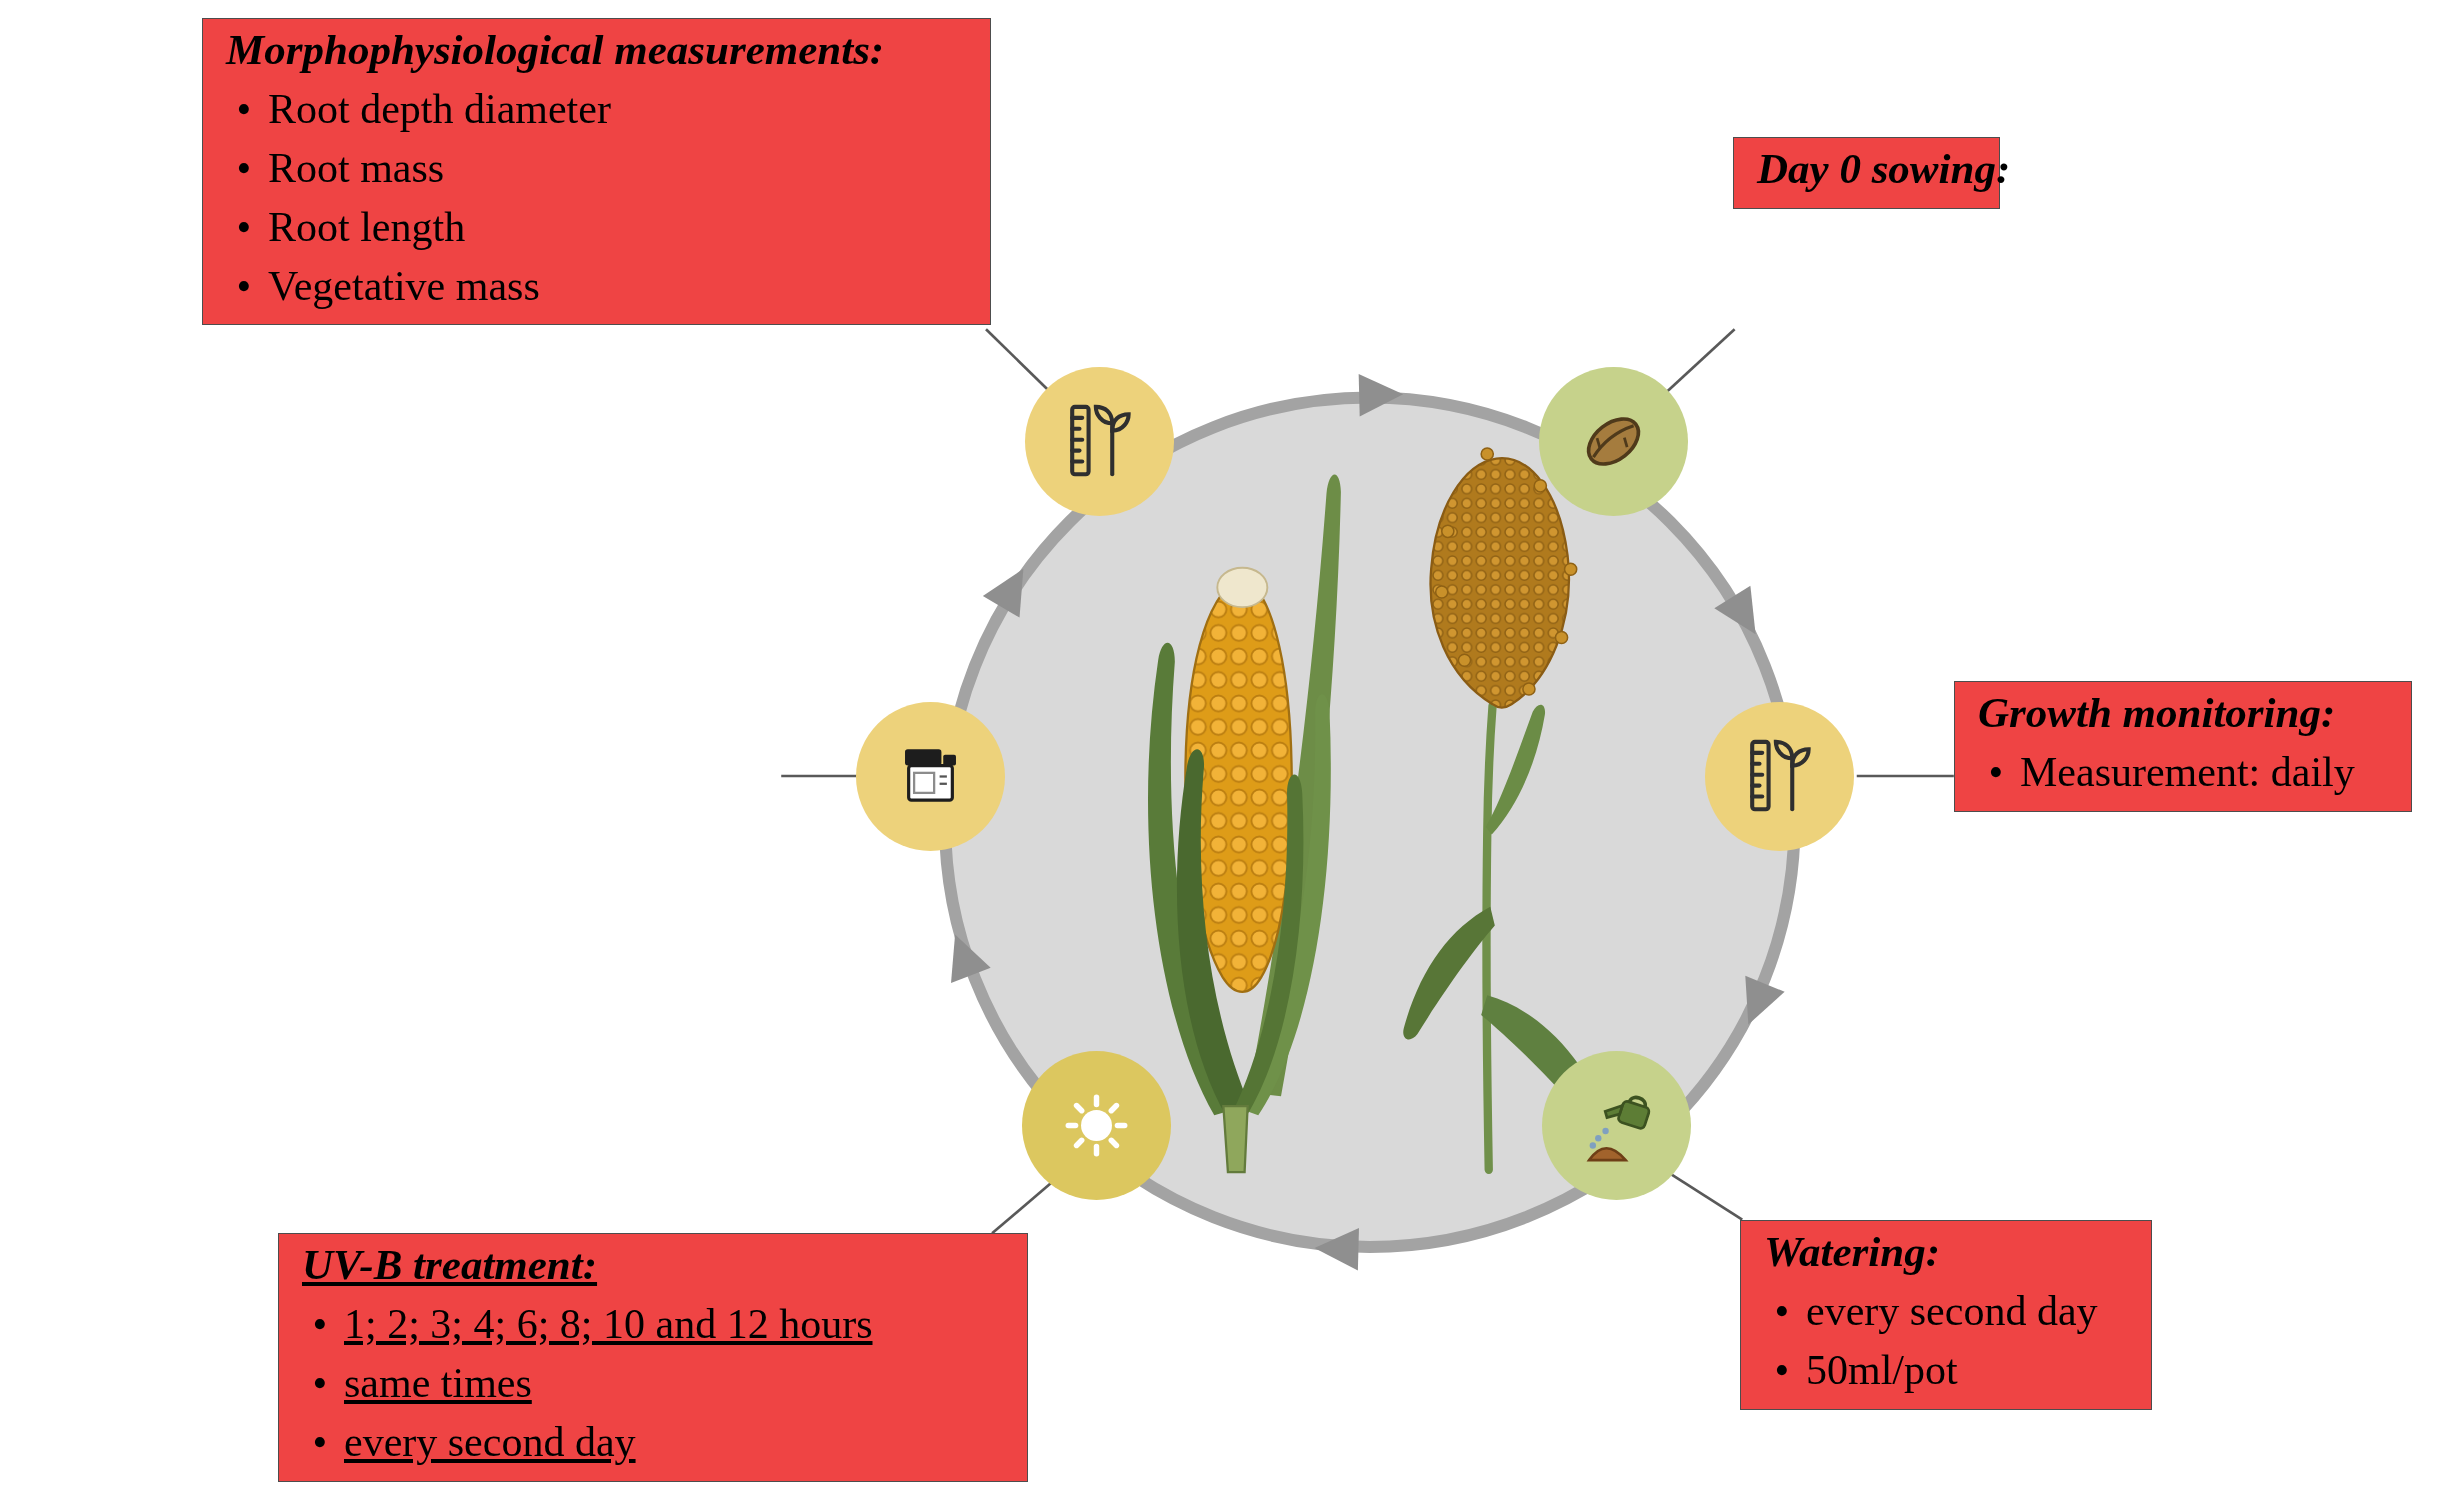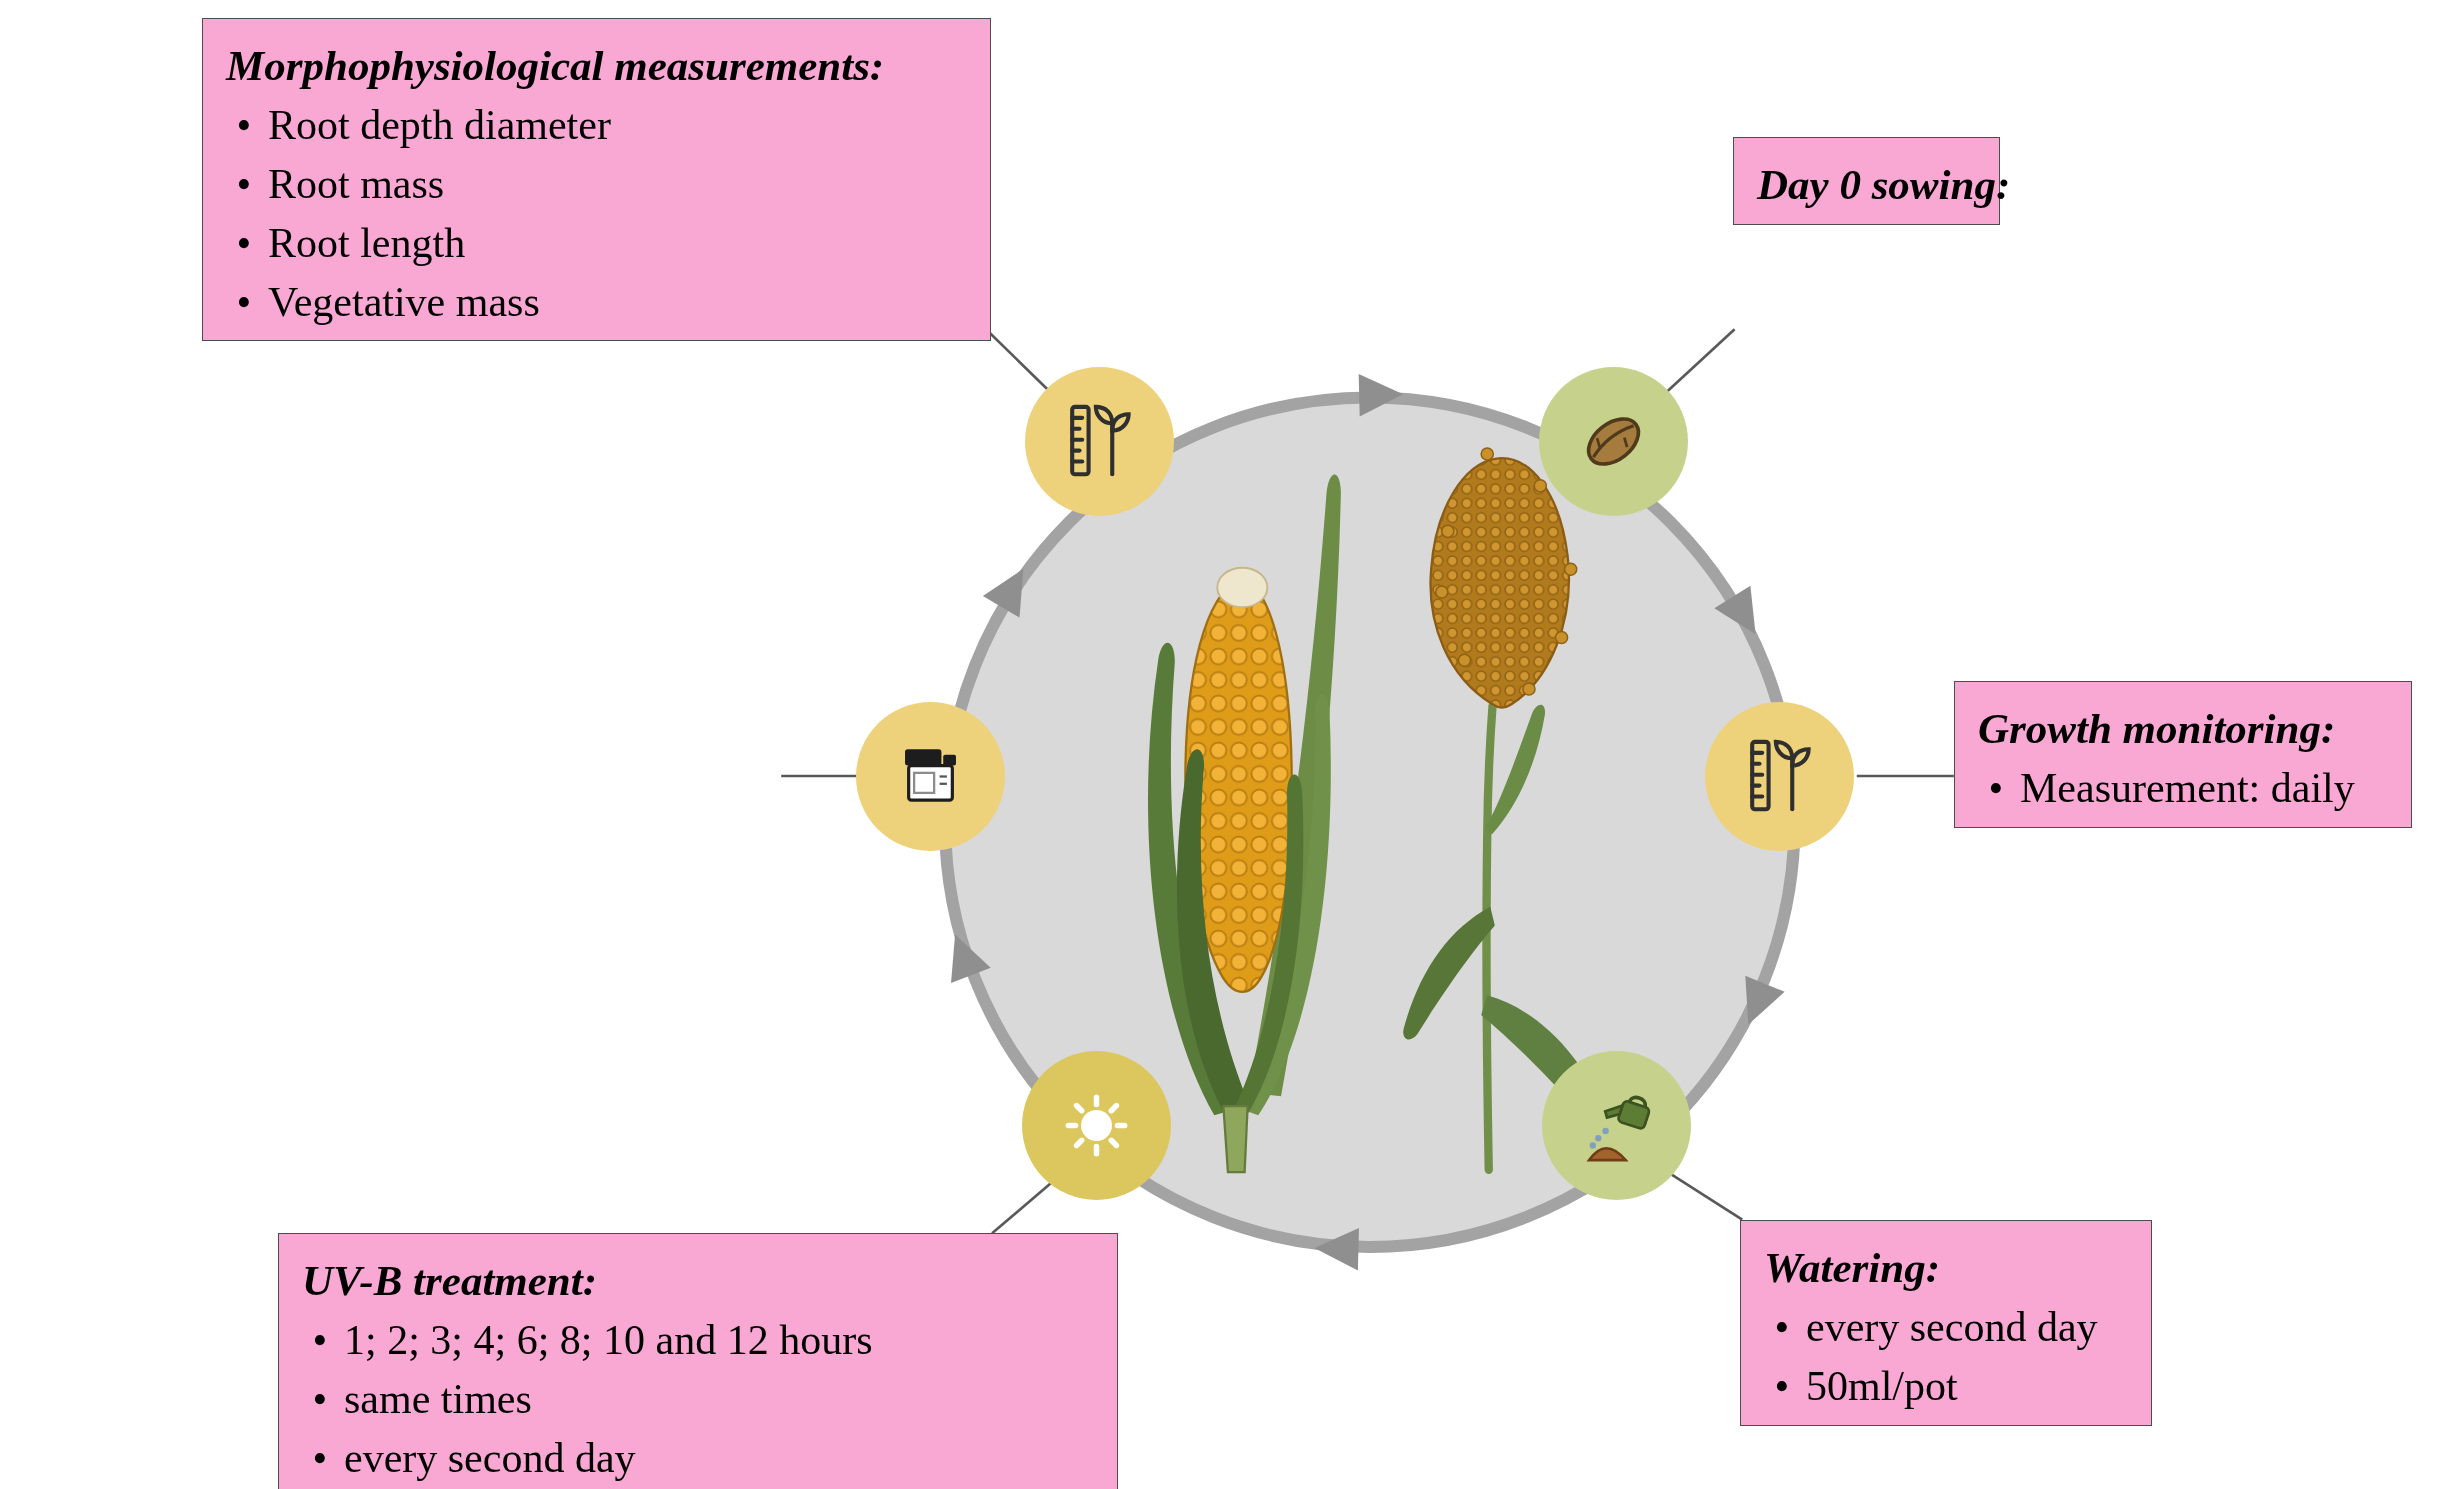--- a/index.html
+++ b/index.html
@@ -11,23 +11,23 @@
     overflow: hidden;
     font-family: "Liberation Serif", "DejaVu Serif", serif;
     color: #000;
   }
   #underlay, #plants { position: absolute; }
   #underlay { left: 0; top: 0; }
   #plants { left: 1085px; top: 410px; }
 
   .info-box {
     position: absolute;
-    background: #f9a8d4;
+    background: #ef4444;
     border: 1.5px solid #4d4d4d;
-    padding: 17px 23px 9px 23px;
+    padding: 1px 23px 9px 23px;
     box-sizing: border-box;
   }
   .info-box .title {
     font-weight: bold;
     font-style: italic;
     font-size: 43px;
     line-height: 1.4;
     white-space: nowrap;
   }
   .info-box ul { margin: 0; padding: 0; list-style: none; }
@@ -37,21 +37,21 @@
     position: relative;
     padding-left: 42px;
     white-space: nowrap;
   }
   .info-box li::before { content: "\2022"; position: absolute; left: 10.6px; }
 
   #box-morpho    { left: 202px;  top: 18px;   width: 789px; }
   #box-sowing    { left: 1733px; top: 137px;  width: 267px;  }
   #box-growth    { left: 1954px; top: 681px;  width: 458px;  }
   #box-watering  { left: 1740px; top: 1220px; width: 412px;  }
-  #box-uvb       { left: 278px;  top: 1233px; width: 840px;  }
+  #box-uvb       { left: 278px;  top: 1233px; width: 750px; text-decoration: underline;  }
   #box-biophoton { left: 15px;   top: 654px;  width: 766px; }
 
   .cycle-icon {
     position: absolute;
     width: 149px; height: 149px;
     border-radius: 50%;
     display: flex; align-items: center; justify-content: center;
   }
   .bg-yellow { background: #edd27b; }
   .bg-green  { background: #c6d28b; }

